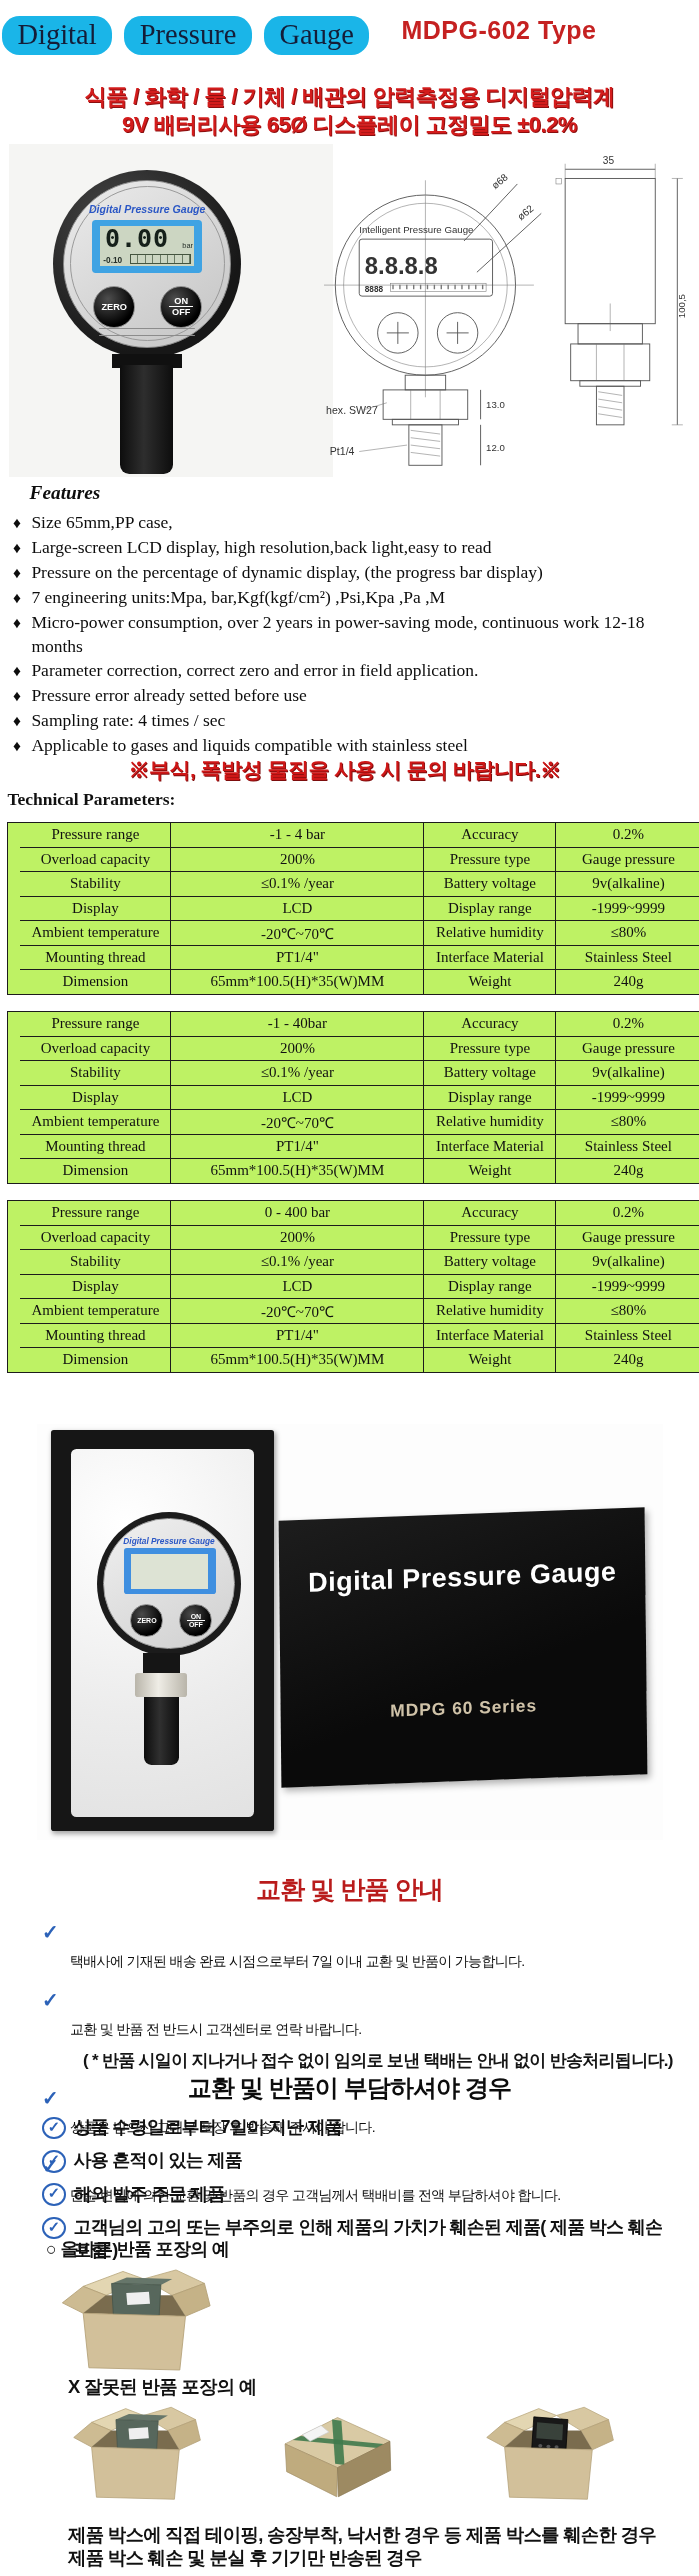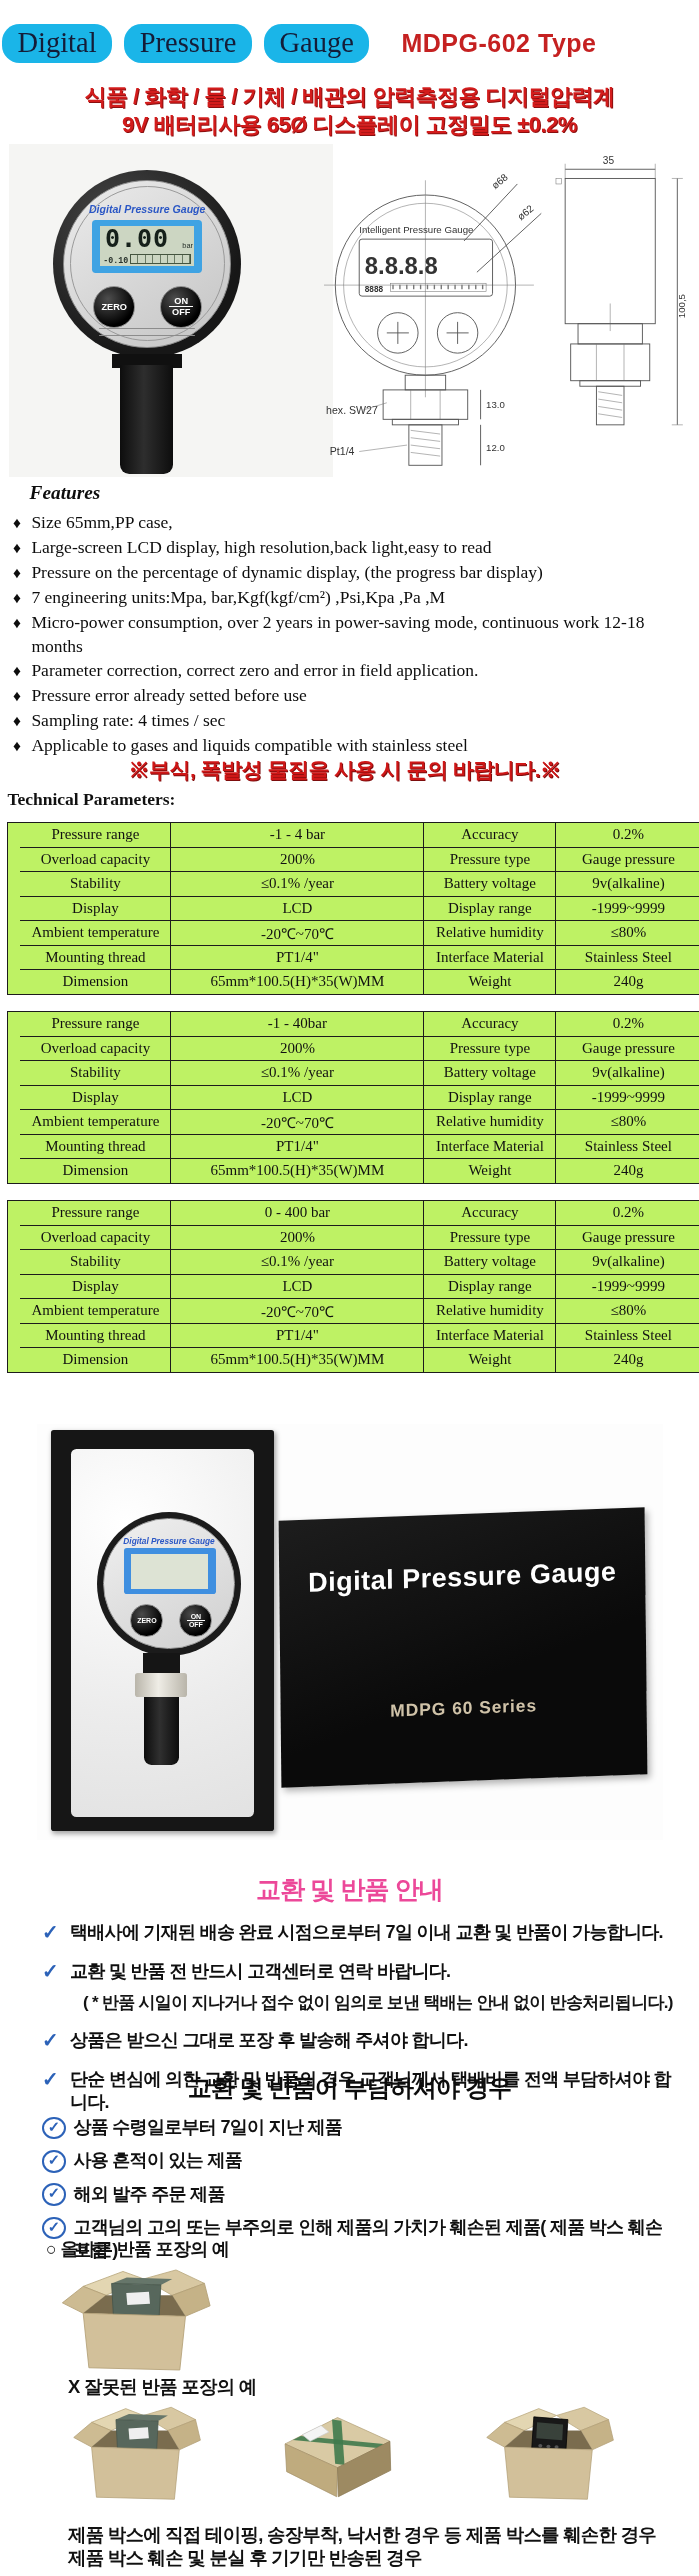--- a/index.html
+++ b/index.html
@@ -1,20 +1,20 @@
 <!DOCTYPE html>
 <html style="font-size:14.7px"><head>
 <meta charset="utf-8">
 <style>
   html,body{margin:0;padding:0;background:#ffffff;}
   #page{position:relative;width:699px;height:2576px;background:#fff;overflow:hidden;
         font-family:"Liberation Sans",sans-serif;color:#111;}
 
   
-  .sec-header{position:absolute;top:24px;left:1.8px;display:flex;align-items:center;}
+  .sec-header{position:absolute;top:16px;left:1.8px;display:flex;}
   .badge{background:#1ab5e8;color:#141d38;font-family:"Liberation Serif",serif;
          font-size:28.5px;padding:2.8px 15.6px 4.6px;border-radius:17.5px;margin-right:12px;}
   .model{color:#c52121;font-weight:bold;font-size:25px;margin-left:20px;letter-spacing:0.5px;}
 
   
   .sec-headline{position:absolute;top:83px;left:0;width:699px;text-align:center;}
   .headline-line{font-weight:bold;color:#d31c1c;font-size:22px;line-height:28px;
                  text-shadow:0.9px 0.9px 0 #8a0f0f;letter-spacing:-0.5px;}
 
   
@@ -26,21 +26,21 @@
           background:linear-gradient(145deg,#ececec,#c3c3c3);border:0.9px solid #8a8a8a;}
   .g-face::before{content:"";position:absolute;inset:5.5px;border:1.8px solid #9a9a9a;border-radius:50%;}
   .g-brand{position:absolute;top:22px;width:100%;text-align:center;font-style:italic;
            font-weight:bold;font-size:10.6px;color:#2b57c5;z-index:2;}
   .g-lcd{position:absolute;left:28px;top:39px;width:110px;height:53px;background:#3fa3e3;
          border-radius:3.7px;z-index:2;}
   .g-screen{position:absolute;left:8.3px;top:6.4px;right:8.3px;bottom:6.4px;background:#ccd6c2;}
   .g-val{position:absolute;left:4.6px;top:-1.8px;font-family:"DejaVu Sans Mono",monospace;
          font-weight:bold;font-size:25px;color:#15201a;letter-spacing:0.9px;}
   .g-unit{position:absolute;right:0.9px;top:15.6px;font-size:7.4px;color:#26302a;}
-  .g-sub{position:absolute;left:2.8px;bottom:0.9px;font-family:Liberation Mono, monospace;
+  .g-sub{position:absolute;left:2.8px;bottom:0.9px;font-family:Liberation Sans, sans-serif;
          font-size:8.3px;font-weight:bold;color:#26302a;}
   .g-bar{position:absolute;left:30px;bottom:1.8px;width:59px;height:8.3px;border:0.9px solid #44543f;
          background:repeating-linear-gradient(90deg,transparent 0 6.4px,#6a7a64 6.4px 7.4px);}
   .g-btn{position:absolute;top:105px;width:40px;height:40px;border-radius:50%;z-index:2;
          background:radial-gradient(circle at 35% 30%,#4e4e4e,#000 70%);border:1.8px solid #8d8d8d;
          color:#fff;display:flex;flex-direction:column;align-items:center;justify-content:center;
          font-weight:bold;font-size:9.2px;line-height:10px;}
   .g-zero{left:29px;}
   .g-onoff{left:96px;}
   .onoff-off{border-top:0.9px solid #fff;padding:0 2.8px;}
@@ -104,27 +104,27 @@
   .lid{position:absolute;left:243px;top:90px;width:366px;height:267px;background:
        linear-gradient(160deg,#1d1d1d,#0a0a0a 60%);transform:skewY(-1.5deg) rotate(-.6deg);
        box-shadow:2.8px 3.7px 7.4px rgba(0,0,0,.3);}
   .lid-title{position:absolute;top:48px;width:100%;text-align:center;color:#fff;
              font-weight:bold;font-size:27px;letter-spacing:0.5px;}
   .lid-series{position:absolute;top:184px;width:100%;text-align:center;color:#cfc2a8;
               font-weight:bold;font-size:17.5px;letter-spacing:0.9px;}
 
   
   .returns-title{position:absolute;top:1873px;left:0;width:699px;text-align:center;
-                 font-weight:bold;font-size:25px;letter-spacing:-0.9px;color:#ec4899;}
+                 font-weight:bold;font-size:25px;letter-spacing:-0.9px;color:#b91c1c;}
   .returns-list{position:absolute;top:1921px;left:42px;width:637px;}
   .chk-row{display:flex;margin-bottom:15.6px;}
   .check{flex:0 0 28px;color:#2c62b8;font-weight:bold;font-size:20px;line-height:22px;}
   .check::before{content:"✓";}
   .chk-texts{flex:1;}
-  .chk-text{font-size:18px;line-height:23px;font-weight:700;letter-spacing:-0.7px;color:#0f0f0f;}
+  .chk-text{font-size:14px;line-height:23px;font-weight:400;letter-spacing:-0.7px;color:#0f0f0f;margin-top:29px;}
   .chk-note{font-size:17px;line-height:22px;font-weight:600;letter-spacing:-0.7px;color:#141414;
             margin:9.2px 0 0 13px;}
   .chk-note:empty{margin:0;}
 
   .noreturns-title{position:absolute;top:2072px;left:0;width:699px;text-align:center;
                    font-weight:bold;font-size:24px;letter-spacing:-0.9px;color:#0c0c0c;}
   .noreturns-list{position:absolute;top:2116px;left:42px;width:637px;}
   .cchk-row{display:flex;margin-bottom:10px;align-items:flex-start;}
   .circle-check{flex:0 0 20px;width:18.4px;height:18.4px;margin-right:7.4px;margin-top:0.9px;
                 border:2px solid #2c62b8;border-radius:50%;color:#2c62b8;font-weight:bold;

